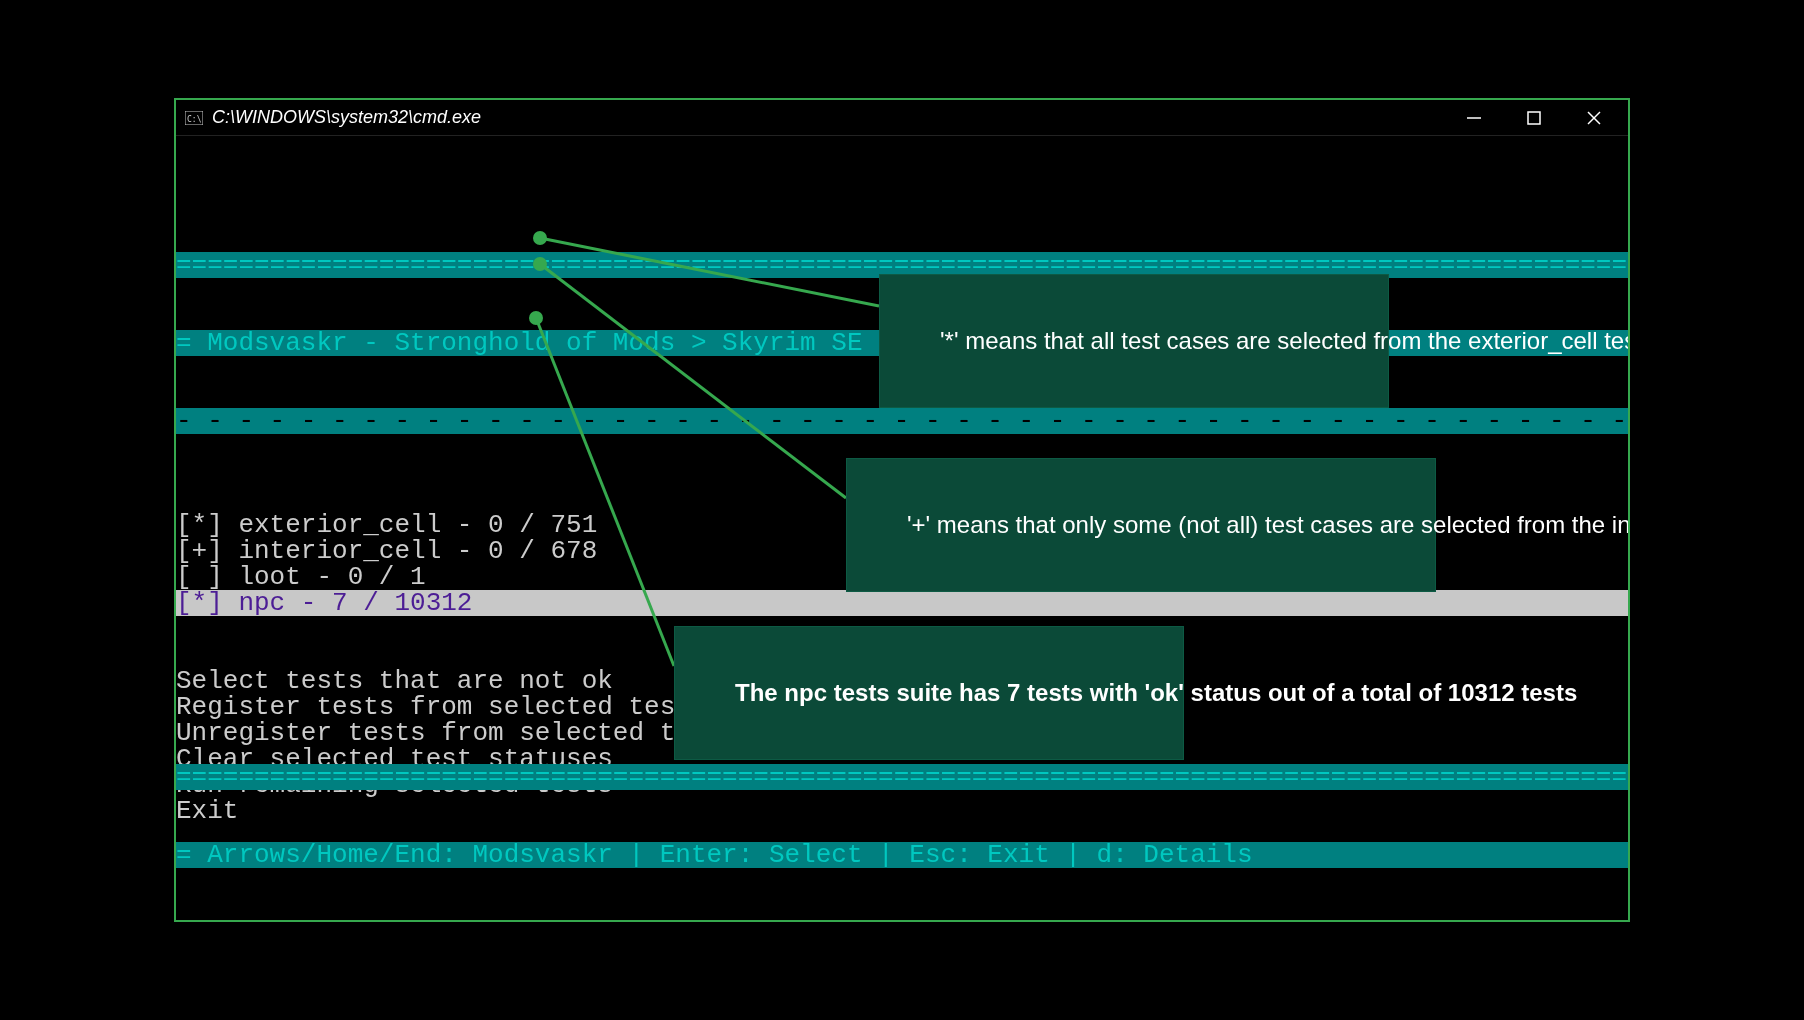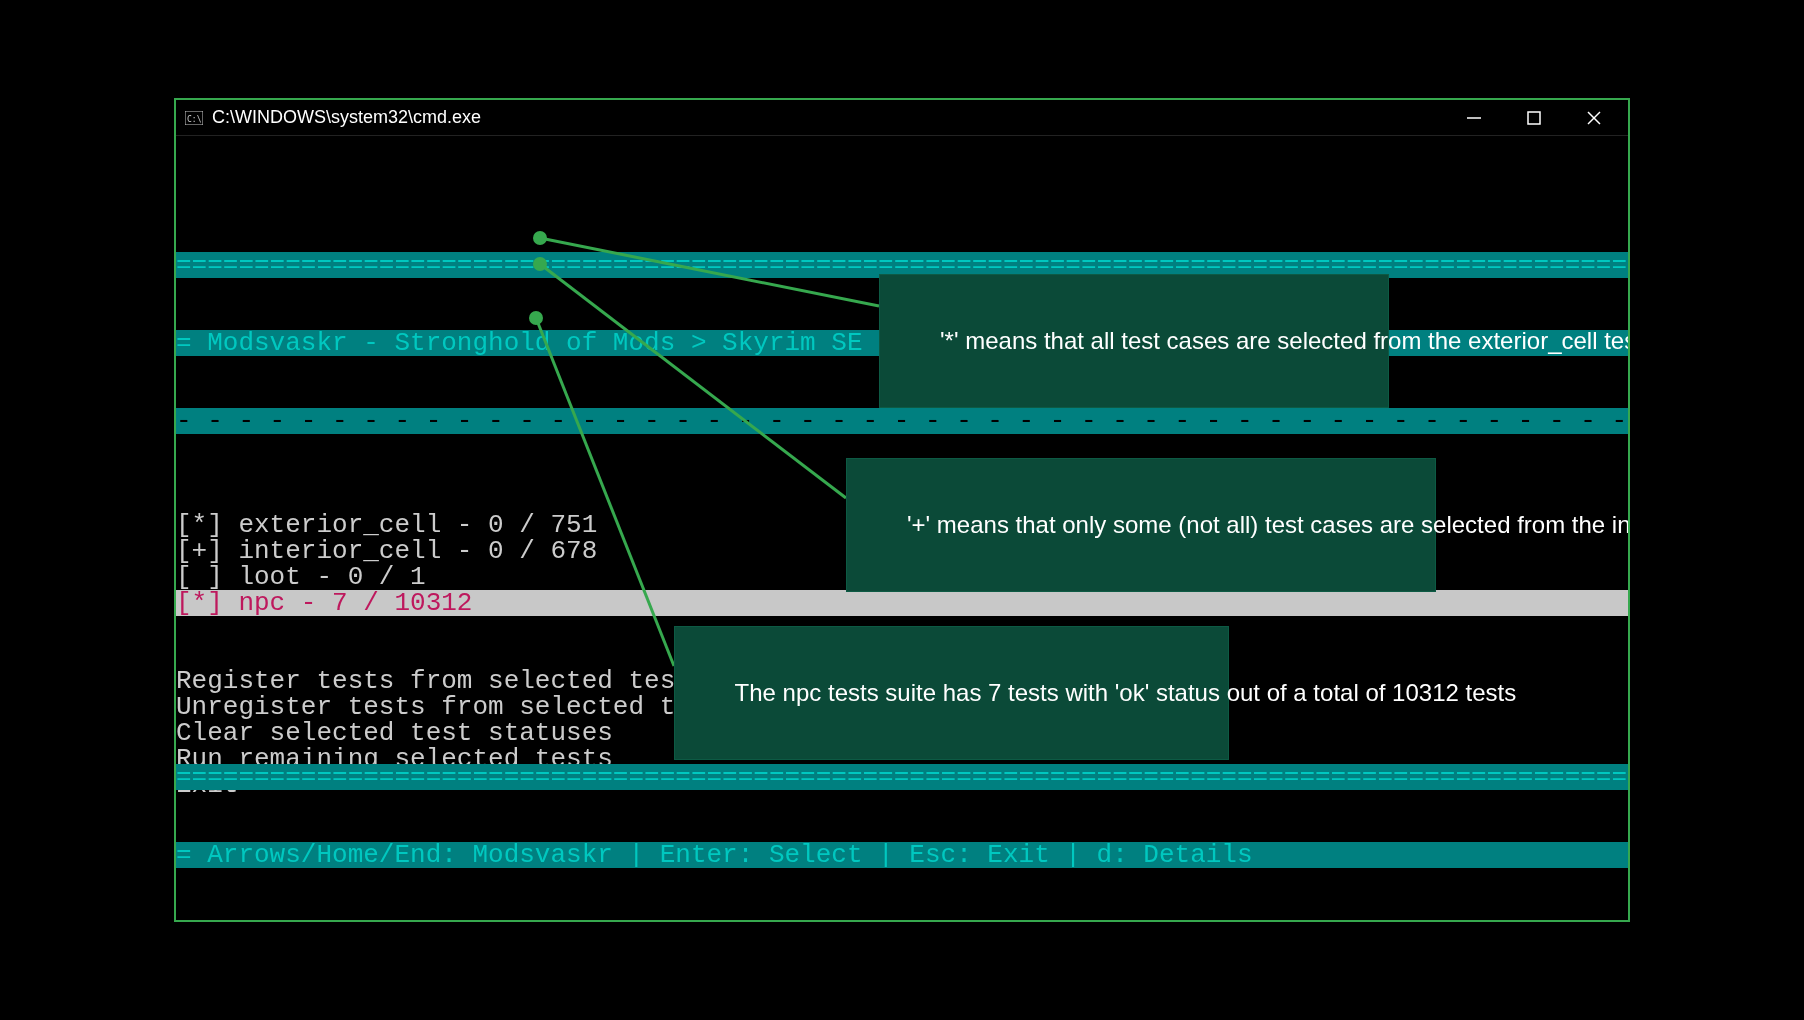--- a/index.html
+++ b/index.html
@@ -39,20 +39,21 @@
   .titlebar .icon-box {
     width: 20px;
     height: 20px;
     margin: 0 8px 0 4px;
     display: flex;
     align-items: center;
     justify-content: center;
   }
   .titlebar .title-text {
     flex: 1;
+    font-style: italic;
   }
   .titlebar .win-controls {
     display: flex;
     gap: 0;
   }
   .titlebar .win-btn {
     width: 60px;
     height: 32px;
     display: flex;
     align-items: center;
@@ -88,21 +89,21 @@
     height: 26px;
     overflow: hidden;
   }
   .body-line {
     background: #000;
     color: #cccccc;
     height: 26px;
   }
   .body-line.selected {
     background: #c8c8c8;
-    color: #be185d;
+    color: #4c1d95;
   }
   .footer-area {
     position: absolute;
     bottom: 0;
     left: 0;
     right: 0;
   }
 
   
   .callout {
@@ -167,21 +168,21 @@
     </div>
   </div>
 
   <div class="terminal">
     <div style="height:12px;background:#000;"></div>
     <div class="double-rule">=============================================================================================================================================================================</div>
     <div class="header-line">= Modsvaskr - Stronghold of Mods &gt; Skyrim SE &gt; Testing</div>
     <div class="dashes">- - - - - - - - - - - - - - - - - - - - - - - - - - - - - - - - - - - - - - - - - - - - - - - - - - - - - - - - - - - - - - - - - - - - - - - - - - - - - - - - - - - - - - - - </div>
 
     <div id="suite-list"><div class="body-line">[*] exterior_cell - 0 / 751</div><div class="body-line">[+] interior_cell - 0 / 678</div><div class="body-line">[ ] loot - 0 / 1</div><div class="body-line selected">[*] npc - 7 / 10312</div></div>
-    <div id="menu-list"><div class="body-line">Register tests from selected test suites</div><div class="body-line">Unregister tests from selected test suites</div><div class="body-line">Clear selected test statuses</div><div class="body-line">Run remaining selected tests</div><div class="body-line">Exit</div></div>
+    <div id="menu-list"><div class="body-line">Select tests that are not ok</div><div class="body-line">Register tests from selected test suites</div><div class="body-line">Unregister tests from selected test suites</div><div class="body-line">Clear selected test statuses</div><div class="body-line">Run remaining selected tests</div><div class="body-line">Exit</div></div>
 
     <div class="footer-area">
       <div class="double-rule">=============================================================================================================================================================================</div>
       <div class="header-line">= Arrows/Home/End: Modsvaskr | Enter: Select | Esc: Exit | d: Details</div>
     </div>
 
     
     <svg class="connectors">
       <line x1="364" y1="102" x2="703" y2="170" stroke="#36a84e" stroke-width="3"></line>
       <line x1="364" y1="128" x2="670" y2="362" stroke="#36a84e" stroke-width="3"></line>
@@ -193,18 +194,18 @@
     <div class="callout-dot" style="left:357px;top:121px;"></div>
     <div class="callout-dot" style="left:353px;top:175px;"></div>
 
     
     <div class="callout" style="left:703px;top:138px;width:510px;">
       <span>'*' means that all test cases are selected from the exterior_cell tests suite</span>
     </div>
     <div class="callout" style="left:670px;top:322px;width:590px;">
       <span>'+' means that only some (not all) test cases are selected from the interior_cell tests suite</span>
     </div>
-    <div class="callout" style="left:498px;top:490px;width:555px;">
+    <div class="callout" style="left:498px;top:490px;width:510px;font-weight:bold;">
       <span>The npc tests suite has 7 tests with 'ok' status out of a total of 10312 tests</span>
     </div>
 
   </div>
 </div>
 
 </body></html>

